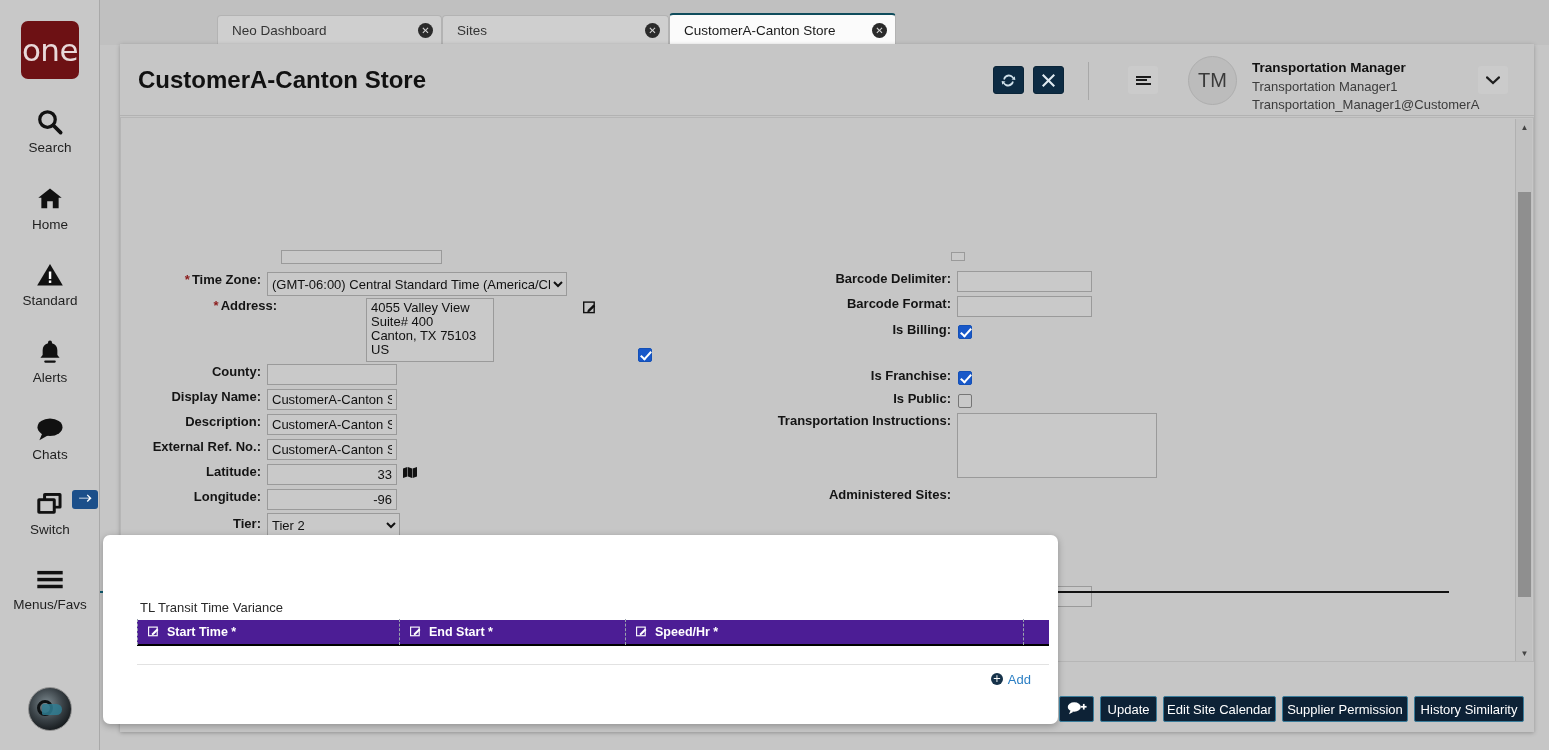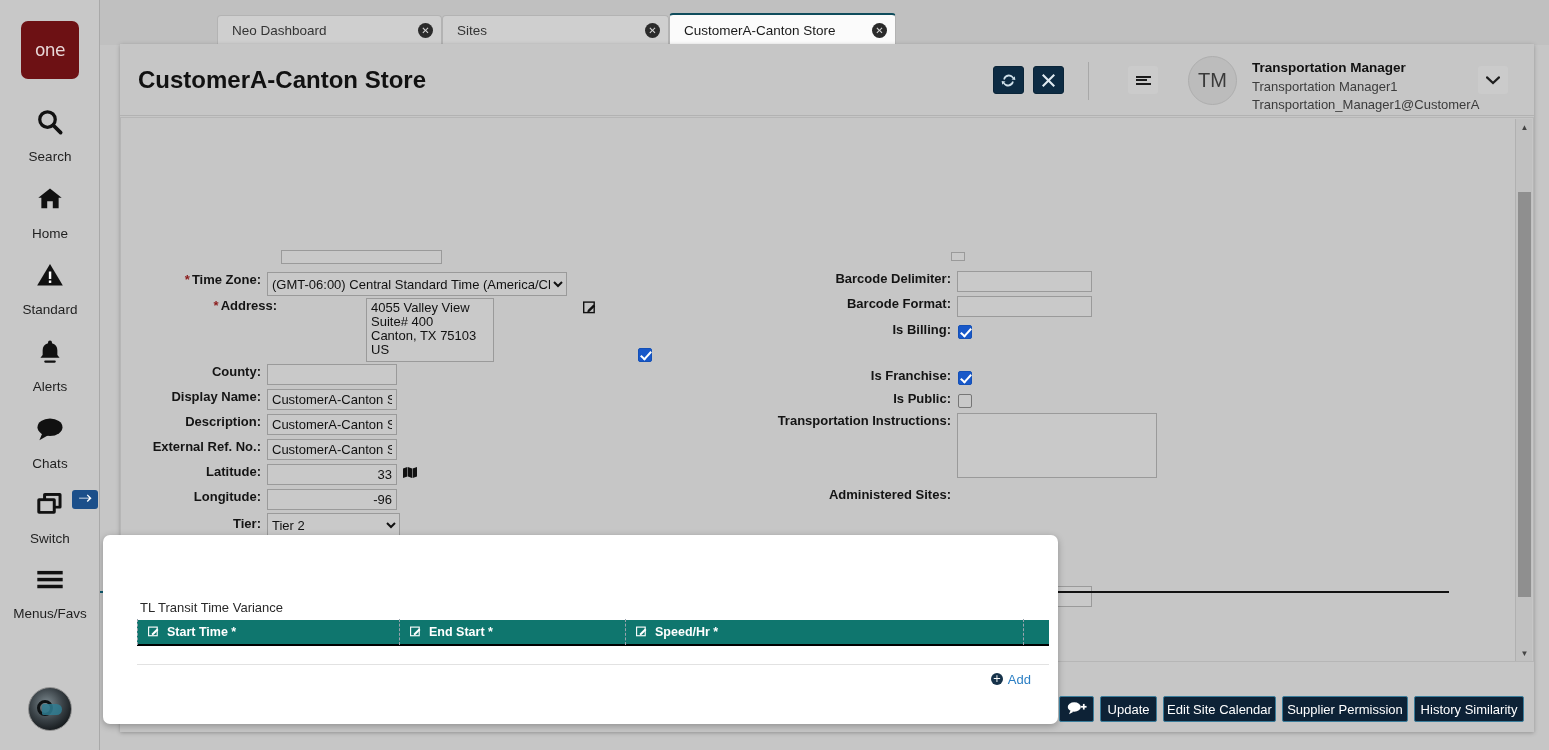--- a/index.html
+++ b/index.html
@@ -18,27 +18,27 @@
     background: #c8c8c8;
     border-right: 1px solid #a9a9a9;
     z-index: 40;
   }
   .rail-logo {
     position: absolute; left: 21px; top: 21px; width: 58px; height: 58px;
     background: #6d1114; border-radius: 7px;
     display: flex; align-items: center; justify-content: center;
   }
   .rail-logo span {
-    color: #e9d9d9; font-size: 17px; letter-spacing: -0.5px;
+    color: #e9d9d9; font-size: 31px; letter-spacing: -0.5px;
     font-family: "DejaVu Sans", sans-serif;
   }
   .rail-item {
     position: absolute; left: 0; width: 100px;
     display: flex; flex-direction: column; align-items: center;
-    color: #1b1b1b; cursor: pointer; gap: 9px;
+    color: #1b1b1b; cursor: pointer;
   }
   .rail-item .glyph { height: 34px; display: flex; align-items: center; justify-content: center; }
   .rail-item .lbl { font-size: 13.5px; margin-top: 1px; color: #1f1f1f; }
   .switch-badge {
     position: absolute; left: 72px; top: 490px;
     width: 26px; height: 19px; background: #1b4f8a; border-radius: 3px;
     display: flex; align-items: center; justify-content: center;
     color: #fff; font-size: 11px;
   }
   .rail-avatar {
@@ -212,21 +212,21 @@
     background: #111; z-index: 23;
   }
   .section-title {
     position: absolute; left: 140px; top: 600px;
     font-size: 13px; color: #2a2a2a; font-weight: 500; z-index: 26;
   }
 
   
   .grid-wrap { position: absolute; left: 137px; top: 620px; width: 912px; z-index: 26; }
   .grid-head {
-    height: 26px; background: #0f766e;
+    height: 26px; background: #4c1d95;
     display: flex; align-items: center;
     border-bottom: 2px solid #000;
   }
   .gcol {
     position: relative; height: 26px; display: flex; align-items: center;
     color: #fff; font-size: 12.5px; font-weight: bold;
     padding-left: 10px;
     border-left: 1px dashed #9aa3ad;
   }
   .gcol .pen { margin-right: 7px; font-size: 12px; }

